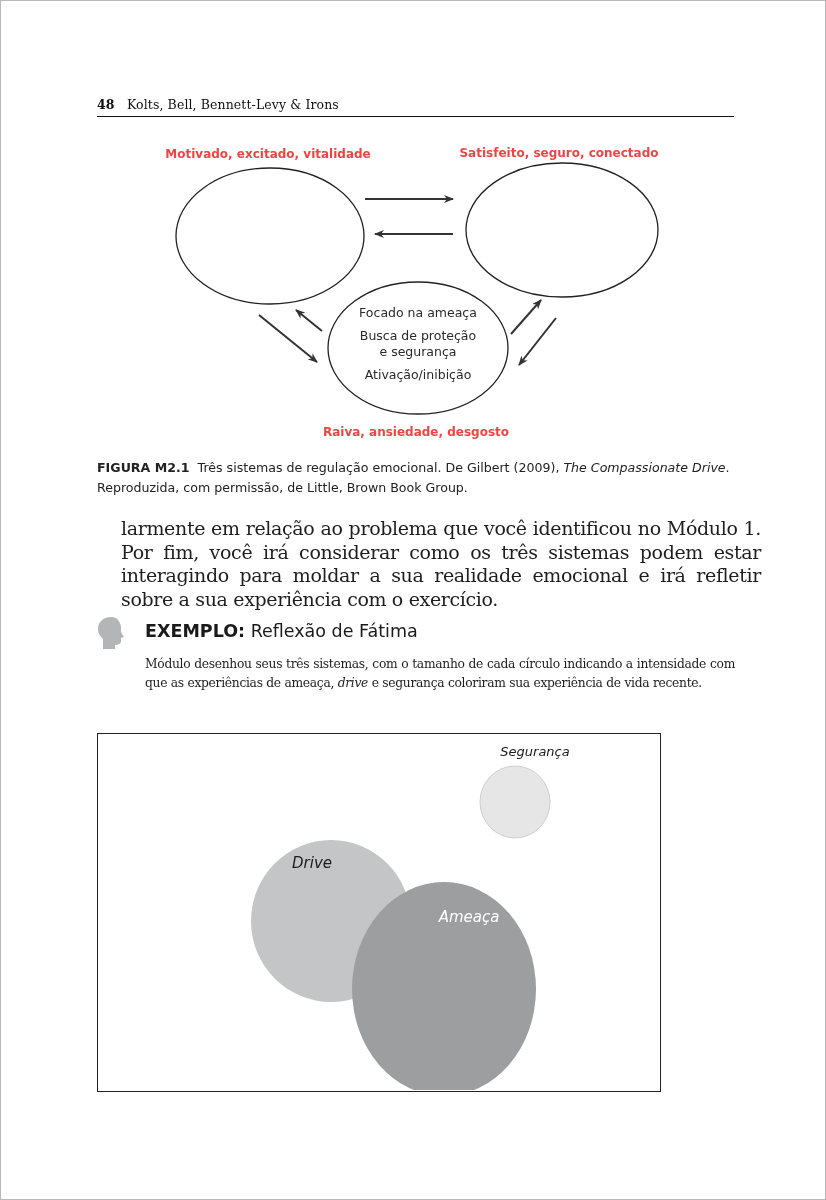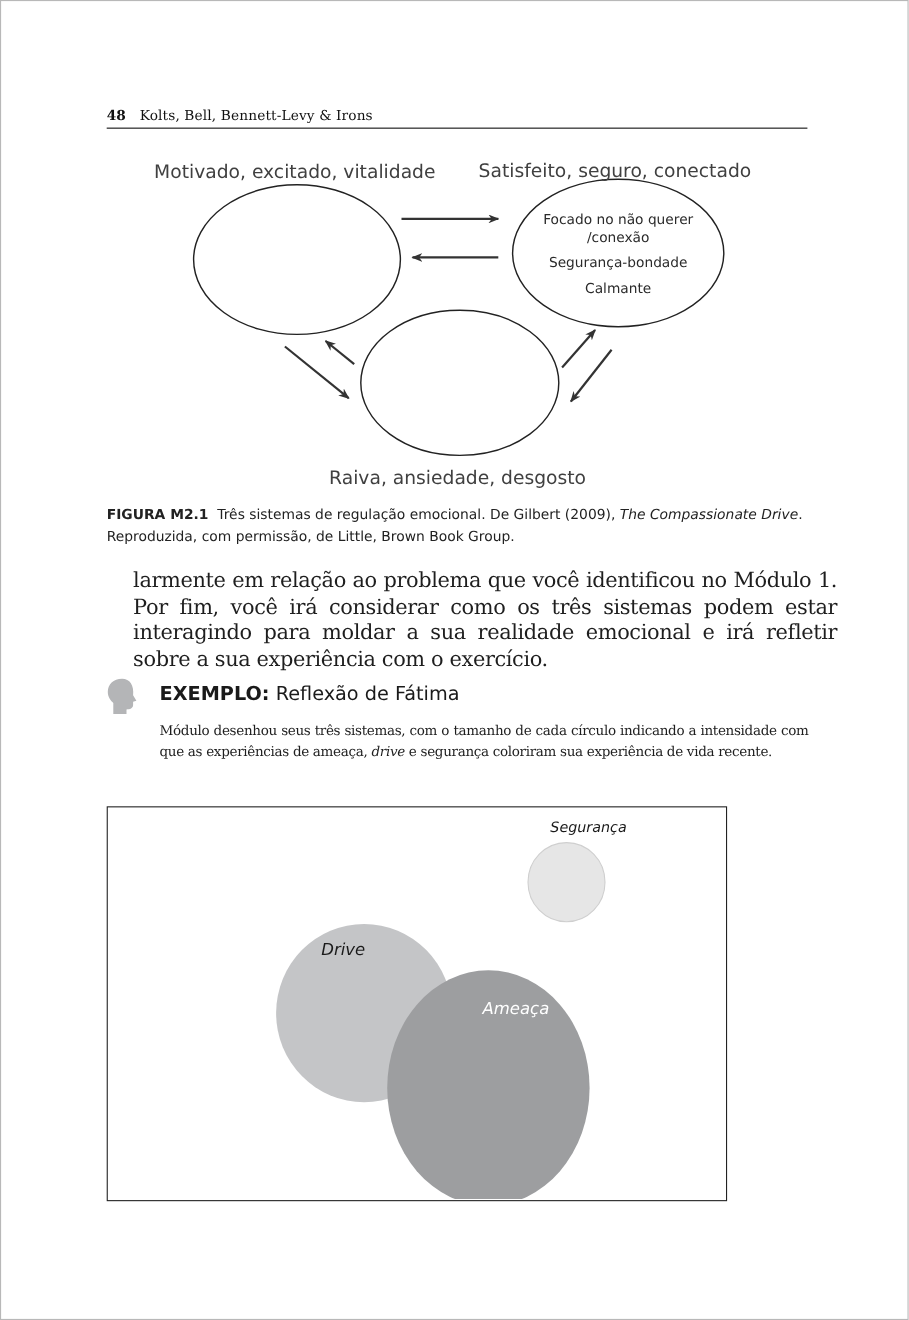--- a/index.html
+++ b/index.html
@@ -6,21 +6,21 @@
   body { width: 826px; height: 1200px; position: relative; overflow: hidden; }
   .page-frame { position: absolute; left: 0; top: 0; width: 824px; height: 1198px; border: 1px solid #b8b8b8; }
 
   .running-head { position: absolute; left: 97px; top: 96px; width: 637px; height: 20px;
     border-bottom: 1.5px solid #111; font-family: "DejaVu Serif", serif; font-size: 12.5px; color: #111; }
   .running-head .pageno { font-weight: bold; position: absolute; left: 0; top: 1px; }
   .running-head .authors { position: absolute; left: 30px; top: 1px; letter-spacing: 0.1px; }
 
   .fig1 { position: absolute; left: 0; top: 0; width: 826px; height: 450px; }
   .fig1 svg { position: absolute; left: 0; top: 0; }
-  .lbl-bold { position: absolute; font-family: "DejaVu Sans", sans-serif; font-weight: normal; font-size: 17px; color: #404040; white-space: nowrap; transform: translateX(-50%); }
+  .lbl-bold { position: absolute; font-family: "DejaVu Sans", sans-serif; font-weight: bold; font-size: 12px; color: #ef4444; white-space: nowrap; transform: translateX(-50%); }
   .ell-text { position: absolute; font-family: "DejaVu Sans", sans-serif; font-size: 12.5px; color: #2a2a2a; text-align: center; line-height: 16px; transform: translateX(-50%); white-space: nowrap; }
   .ell-text .gap { height: 7px; }
 
   .caption { position: absolute; left: 97px; top: 458px; width: 640px; font-family: "DejaVu Sans", sans-serif; font-size: 12.6px; color: #222; line-height: 20px; }
   .caption .fig-label { font-weight: bold; }
   .caption i { font-style: italic; }
 
   .body-para { position: absolute; left: 97px; top: 517px; width: 640px; font-family: "DejaVu Serif", serif; font-size: 19px; color: #1e1e1e; line-height: 23.5px; text-align: justify; letter-spacing: -0.35px; margin-left: 24px; }
 
   .example-head { position: absolute; left: 97px; top: 616px; height: 34px; }
@@ -62,29 +62,29 @@
     <line x1="322" y1="331" x2="296" y2="310" stroke="#333" stroke-width="2" marker-end="url(#ah)"></line>
     <line x1="511" y1="334" x2="541" y2="300" stroke="#333" stroke-width="2" marker-end="url(#ah)"></line>
     <line x1="556" y1="318" x2="519" y2="365" stroke="#333" stroke-width="2" marker-end="url(#ah)"></line>
   </svg>
 
   <div class="lbl-bold" style="left:268px; top:147px;">Motivado, excitado, vitalidade</div>
   <div class="lbl-bold" style="left:559px; top:146px;">Satisfeito, seguro, conectado</div>
   <div class="lbl-bold" style="left:416px; top:425px;">Raiva, ansiedade, desgosto</div>
 
 
-  <div class="ell-text" style="left:562px; top:192px;">
-    <div>Focado no não querer</div>
-    <div>/conexão</div>
+
+  <div class="ell-text" style="left:418px; top:305px;">
+    <div>Focado na ameaça</div>
     <div class="gap"></div>
-    <div>Segurança-bondade</div>
+    <div>Busca de proteção</div>
+    <div>e segurança</div>
     <div class="gap"></div>
-    <div>Calmante</div>
+    <div>Ativação/inibição</div>
   </div>
-
 </div>
 
 <div class="caption">
   <span class="fig-label">FIGURA M2.1</span>&nbsp;
   <span>Três sistemas de regulação emocional. De Gilbert (2009), </span><i>The Compassionate Drive</i><span>. Reproduzida, com permissão, de Little, Brown Book Group.</span>
 </div>
 
 <div class="body-para">larmente em relação ao problema que você identificou no Módulo 1. Por fim, você irá considerar como os três sistemas podem estar interagindo para moldar a sua realidade emocional e irá refletir sobre a sua experiência com o exercício.</div>
 
 <div class="example-head">

